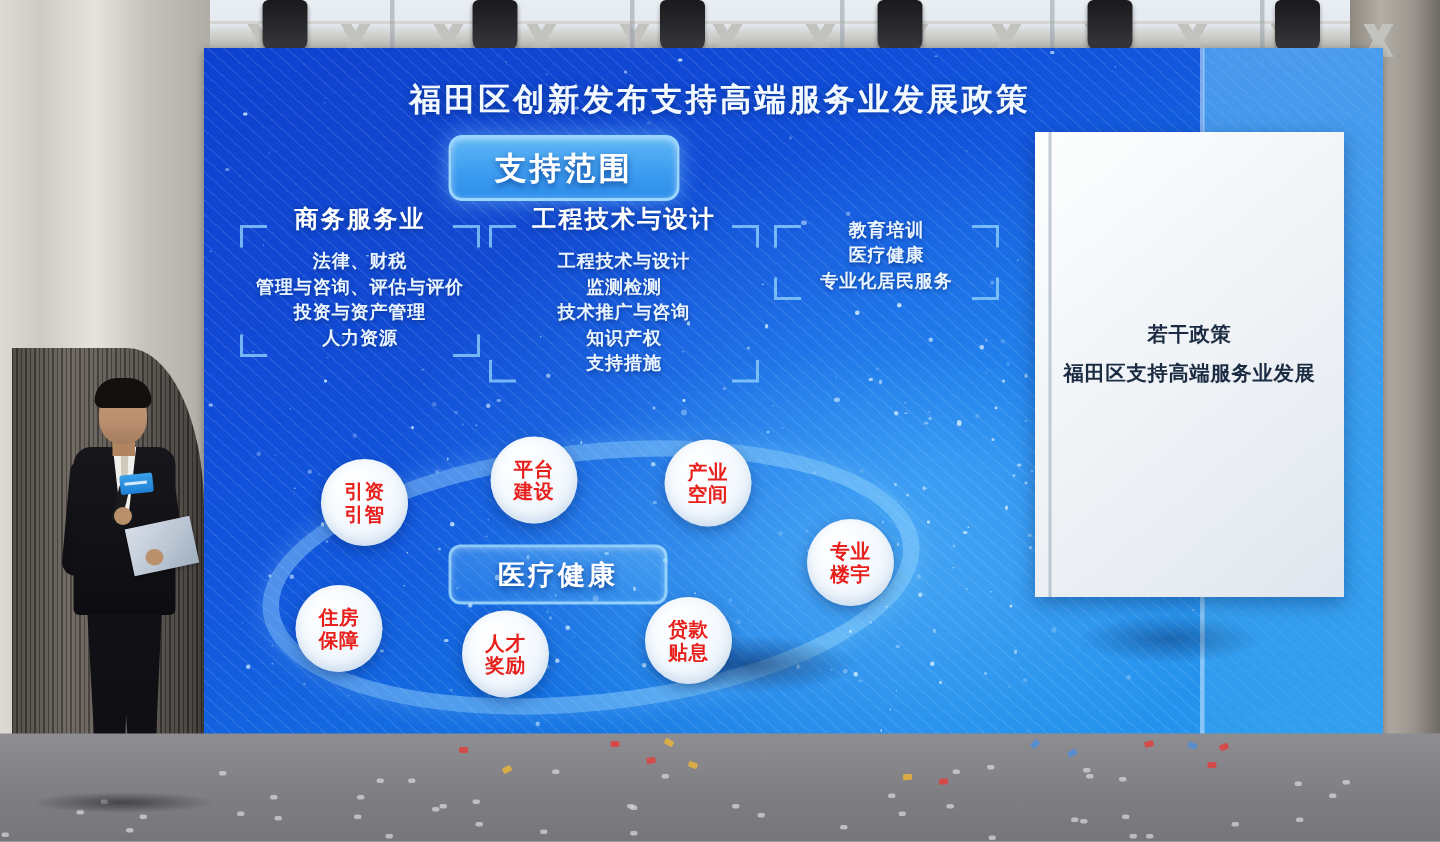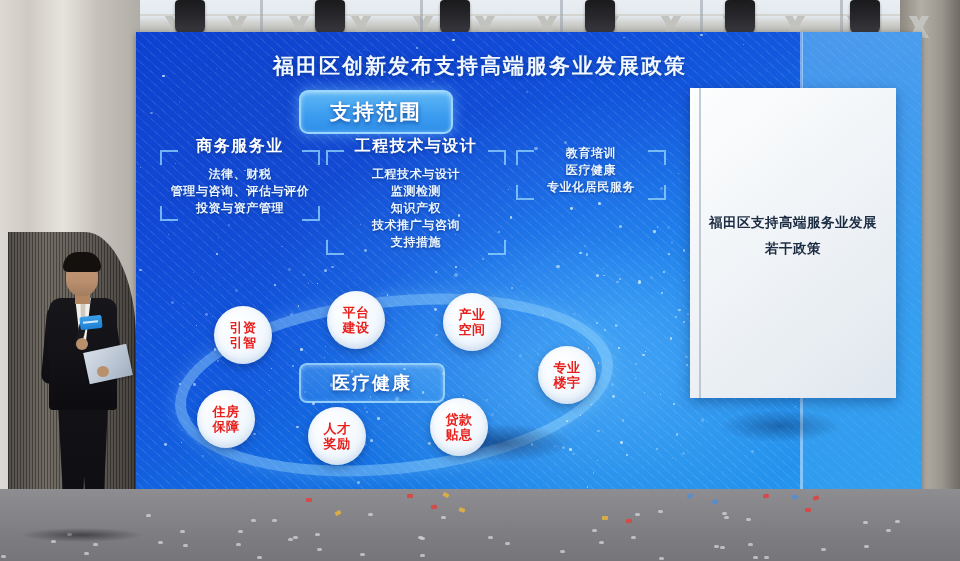--- a/index.html
+++ b/index.html
@@ -546,35 +546,36 @@
         <div class="col-frame">
           <div class="brk tl"></div>
           <div class="brk tr"></div>
           <div class="brk bl"></div>
           <div class="brk br"></div>
         </div>
         <div class="col-items">
           <div class="col-item">法律、财税</div>
           <div class="col-item">管理与咨询、评估与评价</div>
           <div class="col-item">投资与资产管理</div>
+          <div class="col-item">人力资源</div>
         </div>
       </div>
       <div class="col" style="left: 300px; width: 180px; top: 0px;">
         <div class="col-title">工程技术与设计</div>
         <div class="col-frame">
           <div class="brk tl"></div>
           <div class="brk tr"></div>
           <div class="brk bl"></div>
           <div class="brk br"></div>
         </div>
         <div class="col-items">
           <div class="col-item">工程技术与设计</div>
           <div class="col-item">监测检测</div>
+          <div class="col-item">技术推广与咨询</div>
           <div class="col-item">知识产权</div>
-          <div class="col-item">技术推广与咨询</div>
           <div class="col-item">支持措施</div>
         </div>
       </div>
       <div class="col" style="left: 490px; width: 150px; top: 0px;">
         <div class="col-frame">
           <div class="brk tl"></div>
           <div class="brk tr"></div>
           <div class="brk bl"></div>
           <div class="brk br"></div>
         </div>
@@ -620,22 +621,22 @@
       </div>
     </div>
 
   <div class="measures-label">
     <span>医疗健康</span>
   </div>
 
   <div class="doc-board">
     <div class="doc-spine"></div>
     <div class="doc-title">
+      <div>若干政策</div>
       <div>福田区支持高端服务业发展</div>
-      <div>若干政策</div>
     </div>
   </div>
 
   <div class="person">
     <div class="p-arm-l"></div>
     <div class="p-arm-r"></div>
     <div class="p-legs"></div>
     <div class="p-shoe-l"></div>
     <div class="p-shoe-r"></div>
     <div class="p-torso"></div>

